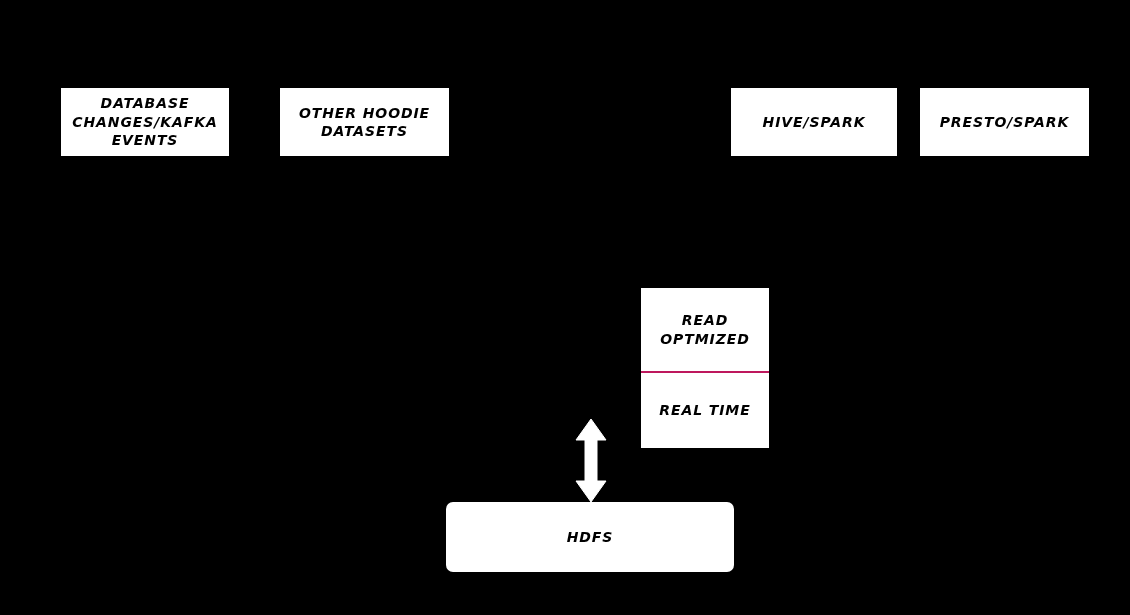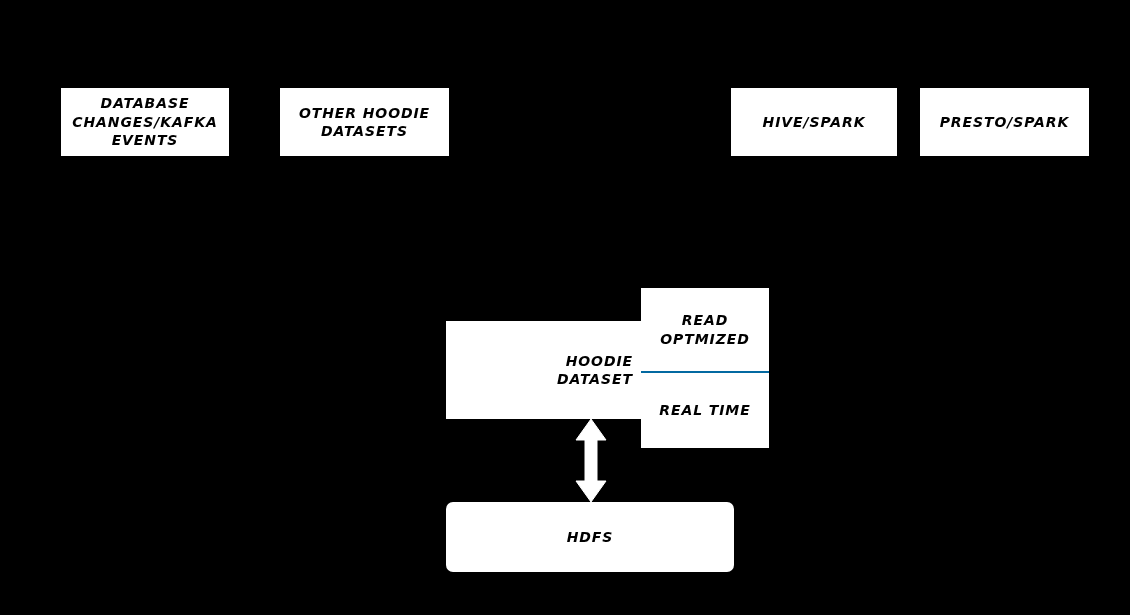--- a/index.html
+++ b/index.html
@@ -53,21 +53,21 @@
   #node-hoodie-dataset {
     left: 446px; top: 321px; width: 195px; height: 98px;
     justify-content: flex-end;
     align-items: center;
     padding-right: 8px;
   }
   #node-hoodie-dataset .node-label { text-align: right; width: auto; }
 
   #node-read-optimized { left: 641px; top: 288px; width: 128px; height: 83px; align-items: center; }
   #node-real-time      { left: 641px; top: 371px; width: 128px; height: 77px;
-                         border-top: 2px solid #0369a1; }
+                         border-top: 2px solid #be185d; }
 
   
   #node-hdfs { left: 446px; top: 502px; width: 288px; height: 70px; border-radius: 7px; }
 
   
   #arrow-hoodie-hdfs {
     position: absolute;
     left: 574px;
     top: 418px;
     width: 34px;
@@ -91,24 +91,20 @@
   </div>
 
   <div class="node" id="node-hive-spark">
     <span class="node-label">HIVE/SPARK</span>
   </div>
 
   <div class="node" id="node-presto-spark">
     <span class="node-label">PRESTO/SPARK</span>
   </div>
 
-  <div class="node" id="node-hoodie-dataset">
-    <span class="node-label">HOODIE
-DATASET</span>
-  </div>
 
   <div class="node" id="node-read-optimized">
     <span class="node-label">READ
 OPTMIZED</span>
   </div>
 
   <div class="node" id="node-real-time">
     <span class="node-label">REAL TIME</span>
   </div>
 

